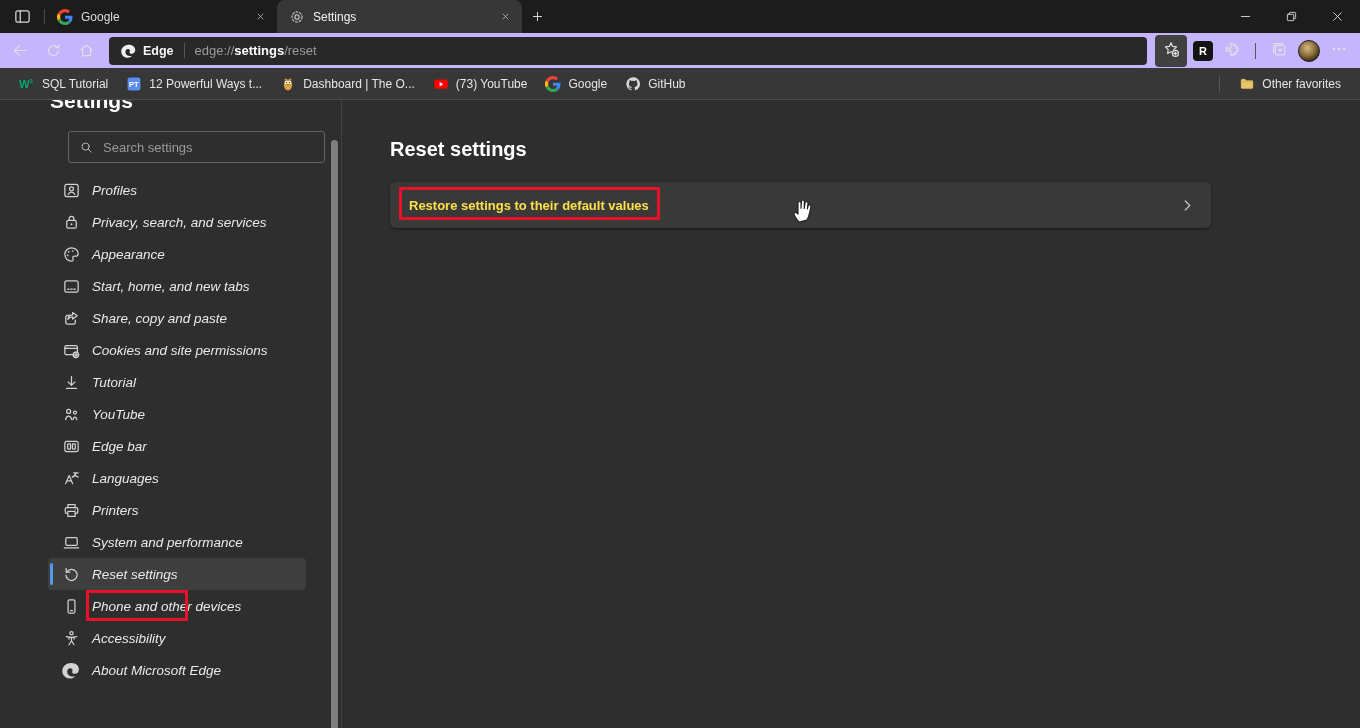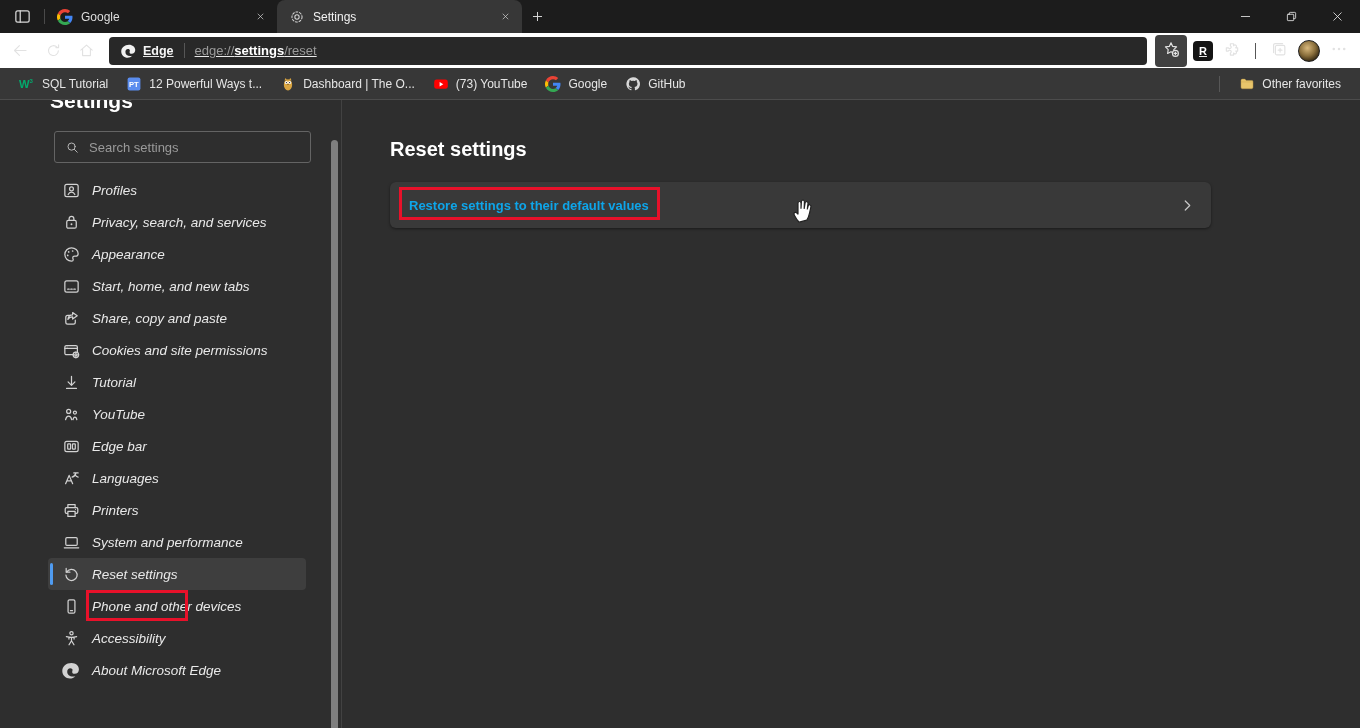--- a/index.html
+++ b/index.html
@@ -24,21 +24,21 @@
   .tab .title { flex:1; white-space:nowrap; overflow:hidden; }
   .tab .close { width:17px; height:17px; color:#cfcfcf; border-radius:4px; flex:0 0 17px; padding:3px; }
   .newtab { width:30px; height:26px; align-self:center; display:flex; align-items:center; justify-content:center;
             color:#d8d8d8; border-radius:4px; }
   .newtab .icn { width:15px; height:15px; }
   .tb-spacer { flex:1; }
   .wctl { width:46px; display:flex; align-items:center; justify-content:center; color:#eaeaea; }
   .wctl .icn { width:15px; height:15px; }
 
   
-  .navbar { height:35px; background:#ffffff; display:flex; align-items:center; padding:0 8px 0 4px;text-decoration:underline; }
+  .navbar { height:35px; background:#c4b5fd; display:flex; align-items:center; padding:0 8px 0 4px; }
   .navbtn { width:33px; height:30px; display:flex; align-items:center; justify-content:center;
             color:#e2e2e2; border-radius:4px; }
   .navbtn .icn { width:17px; height:17px; }
   .addressbar { flex:1; height:28px; background:#282828; border-radius:4px; margin:0 8px 0 6px;
                 display:flex; align-items:center; padding:0 12px; min-width:0; }
   .site-chip { display:flex; align-items:center; gap:6px; }
   .site-chip .icn { width:16px; height:16px; color:#f0f0f0; }
   .site-chip .lbl { font-weight:700; font-size:12.5px; color:#f5f5f5; }
   .ab-sep { width:1px; height:15px; background:#565656; margin:0 10px; }
   .url { font-size:13px; white-space:nowrap; }
@@ -61,21 +61,21 @@
   .favitem { display:flex; align-items:center; gap:7px; height:24px; padding:0 9px;
              font-size:12px; color:#e6e6e6; border-radius:4px; white-space:nowrap; }
   .favitem .icn { width:16px; height:16px; }
   .fb-right { margin-left:auto; display:flex; align-items:center;justify-content:space-between; }
   .fb-sep { width:1px; height:16px; background:#575757; margin-right:10px; }
 
   
   .page { position:relative; height:628px; display:flex; background:#2e2e2e; }
   .sidebar { width:342px; position:relative; overflow:hidden; border-right:1px solid #424242; }
   .sb-title { position:absolute; left:50px; top:-11px; font-size:21px; font-weight:700; color:#ffffff; }
-  .searchbox { position:absolute; left:54px; top:31px; width:257px; height:32px;
+  .searchbox { position:absolute; left:68px; top:31px; width:257px; height:32px;
                border:1px solid #646464; border-radius:3px; background:#2e2e2e;
                display:flex; align-items:center; padding:0 10px; gap:9px; }
   .searchbox .icn { width:15px; height:15px; color:#b9b9b9; flex:0 0 15px; }
   .searchbox input { background:transparent; border:none; outline:none; color:#cfcfcf;
                      font-size:13px; font-family:"Liberation Sans",sans-serif; width:100%; }
   .searchbox input::placeholder { color:#9a9a9a; }
   .menu { position:absolute; left:48px; top:74px; width:258px;font-style:italic; }
   .mitem { height:32px; display:flex; align-items:center; border-radius:4px; padding-left:14px;
            font-size:13.5px; color:#e9e9e9; position:relative; }
   .mitem .icn { width:19px; height:19px; color:#d2d2d2; margin-right:11px; flex:0 0 19px; }
@@ -83,21 +83,21 @@
   .mitem.selected::before { content:""; position:absolute; left:2px; top:5px; bottom:5px; width:3px;
                             border-radius:2px; background:var(--accent,#4f9bf0); }
   .sb-scroll { position:absolute; right:3px; top:40px; bottom:0; width:7px;
                background:#7f7f7f; border-radius:4px 4px 0 0; }
 
   .content { flex:1; position:relative; }
   .c-heading { position:absolute; left:48px; top:38px; font-size:20px; font-weight:700; color:#ffffff; }
   .card { position:absolute; left:48px; top:82px; width:821px; height:46px;
           background:#393939; border-radius:6px; box-shadow:0 1px 3px rgba(0,0,0,.45);
           display:flex; align-items:center; justify-content:space-between; padding:0 16px 0 19px; }
-  .card .lbl { font-size:13px; font-weight:700; color:#0ea5e9; }
+  .card .lbl { font-size:13px; font-weight:700; color:#fde047; }
   .card .icn { width:15px; height:15px; color:#c9c9c9; }
 
   
   .annotation { position:absolute; border:3px solid var(--red,#e8112a); pointer-events:none; z-index:40; }
   .anno-sidebar { left:86px; top:490px; width:102px; height:31px; }
   .anno-card { left:399px; top:87px; width:261px; height:33px; }
   .cursor { position:absolute; left:790px; top:94px; width:24px; height:31px; z-index:50; pointer-events:none; }
 </style>
 </head>
 <body>

